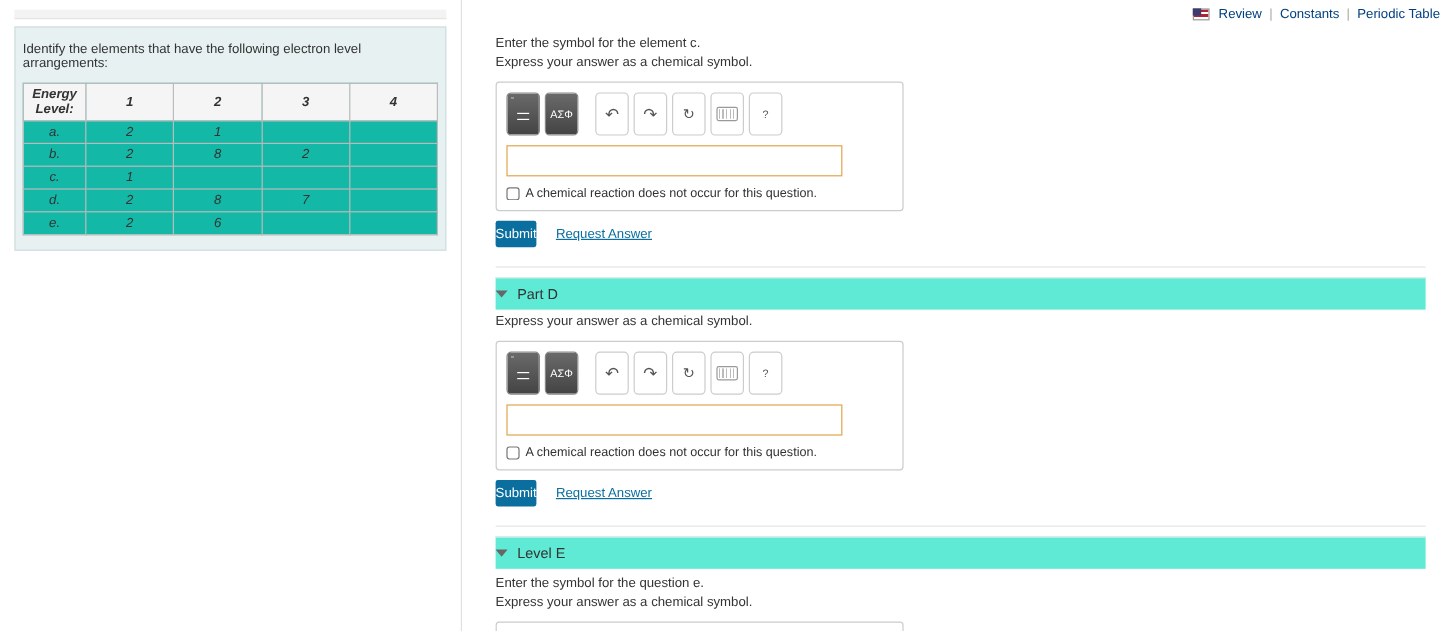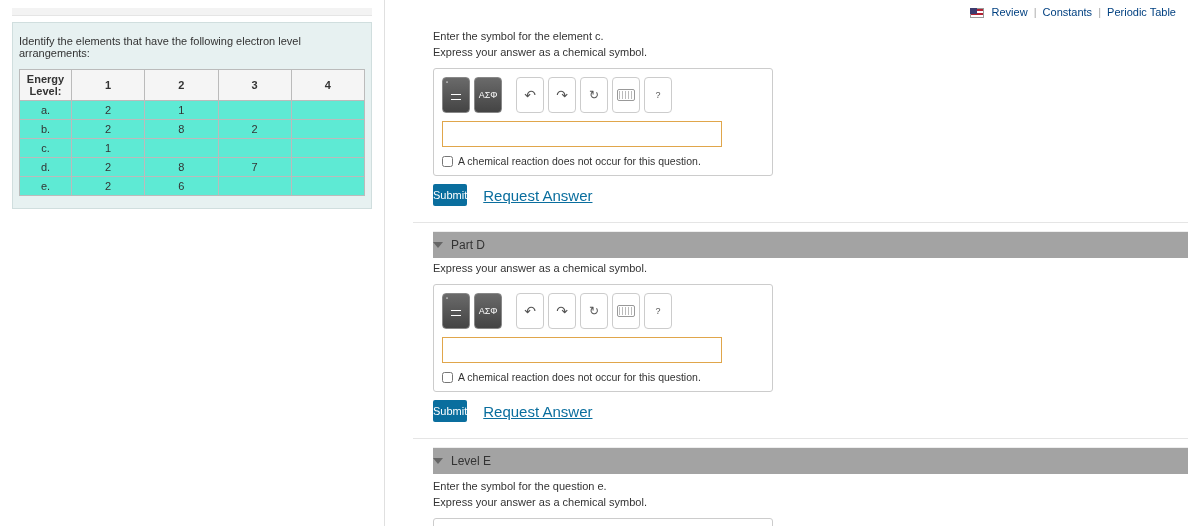--- a/index.html
+++ b/index.html
@@ -1,36 +1,36 @@
 <!DOCTYPE html>
 <html><head>
 <meta charset="utf-8">
 <style>
   * { box-sizing: border-box; margin: 0; padding: 0; }
   body { font-family: Arial, Helvetica, sans-serif; font-size: 11px; color: #333; background: #fff; }
   .page { width: 1200px; height: 526px; display: flex; position: relative; }
-  .top-links { position: absolute; top: 6px; right: 24px; font-size: 11px; color: #004080; }
+  .top-links { position: absolute; top: 6px; right: 0; font-size: 11px; color: #004080; }
   .top-links .flag { display: inline-block; width: 14px; height: 10px; border: 1px solid #999; background: linear-gradient(#b22234 25%,#fff 25% 50%,#b22234 50% 75%,#fff 75%); position: relative; vertical-align: middle; margin-right: 4px; }
   .top-links .flag::after { content:""; position:absolute; top:-1px; left:-1px; width:7px; height:6px; background:#3c3b6e; }
   .top-links a { color:#004080; text-decoration:none; cursor:pointer; }
   .top-links .sep { color:#aaa; margin:0 3px; }
 
   .left-col { width: 385px; padding: 8px 12px; border-right: 1px solid #e0e0e0; }
   .left-panel { background: #e7f1f1; border: 1px solid #d0dede; padding: 12px 6px; margin-top: 0; }
   .prompt-text { font-size: 11px; margin-bottom: 10px; }
-  table.energy { border-collapse: collapse; width: 100%; background: #5eead4; }
+  table.energy { border-collapse: collapse; width: 100%; background: #14b8a6; font-style: italic; }
   table.energy td, table.energy th { border: 1px solid #bbb; text-align: center; padding: 3px 4px; font-size: 11px; font-weight: normal; }
   table.energy th.head { background: #f5f5f5; }
   table.energy th.rowhead { width: 52px; }
   .elabel { font-weight:bold; }
 
   .right-col { flex: 1; padding: 24px 12px 12px 4px; overflow: hidden; }
   .qcontent { padding-left: 24px; }
-  .part-block { margin-bottom: 16px; margin-left: 20px; }
-  .part-header { background: #a3a3a3; padding: 6px 0; border-top:1px solid #eee; display:flex; align-items:center; gap:8px; cursor:pointer; }
+  .part-block { margin-bottom: 16px; }
+  .part-header { background: #5eead4; padding: 6px 0; border-top:1px solid #eee; display:flex; align-items:center; gap:8px; cursor:pointer; }
   .caret { width:0; height:0; border-left:5px solid transparent; border-right:5px solid transparent; border-top:6px solid #666; }
   .part-title { font-size:12px; font-weight:normal; color:#333; }
   .instr { font-size:11px; margin-top:6px; }
   .instr2 { font-size:11px; margin:4px 0 10px; }
 
   .answer-frame { border:1px solid #ccc; border-radius:3px; padding:8px 8px 8px 8px; width:340px; background:#fff; }
   .toolbar { display:flex; align-items:center; gap:4px; margin-bottom:8px; }
   .tb-btn { height:36px; min-width:28px; border:1px solid #888; border-radius:4px; background:linear-gradient(#6a6a6a,#444); display:flex; align-items:center; justify-content:center; cursor:pointer; color:#fff; font-size:9px; position:relative; }
   .tb-btn.light { background:#fff; color:#555; border-color:#ccc; }
   .tb-btn .sup { position:absolute; top:1px; left:3px; font-size:6px; color:#fff; }
@@ -39,21 +39,21 @@
   .undo-arrow, .redo-arrow { font-size:14px; line-height:1; }
   .reset-icon { font-size:12px; }
   .keyb { width:18px; height:12px; border:1px solid #999; border-radius:2px; display:inline-block; position:relative; }
   .keyb::after { content:""; position:absolute; top:1px; left:1px; right:1px; bottom:1px; background:repeating-linear-gradient(90deg,#bbb 0 1px,transparent 1px 3px); }
   .answer-input { width:280px; height:26px; border:1px solid #e0a64b; background:#fff; }
   .checkbox-row { margin-top:8px; display:flex; align-items:center; gap:5px; font-size:10.5px; color:#333; }
   .checkbox-row input { width:11px; height:11px; }
 
   .submit-row { margin-top:8px; display:flex; align-items:center; gap:16px; }
   .submit-btn { background:#0a6e9e; color:#fff; border:none; padding:5px 0; font-size:11px; cursor:pointer; border-radius:2px; }
-  .req-link { color:#0a6e9e; font-size:15px; text-decoration:underline; cursor:pointer; }
+  .req-link { color:#0a6e9e; font-size:11px; text-decoration:underline; cursor:pointer; }
   .divider { height:1px; background:#e5e5e5; margin:14px 0 8px; }
   .hbar-top { height:8px; background:#f3f3f3; border-bottom:1px solid #e5e5e5; margin-bottom:6px; }
 </style>
 </head>
 <body>
 
 <div class="page">
 
   <div class="top-links">
     <span class="flag"></span>

